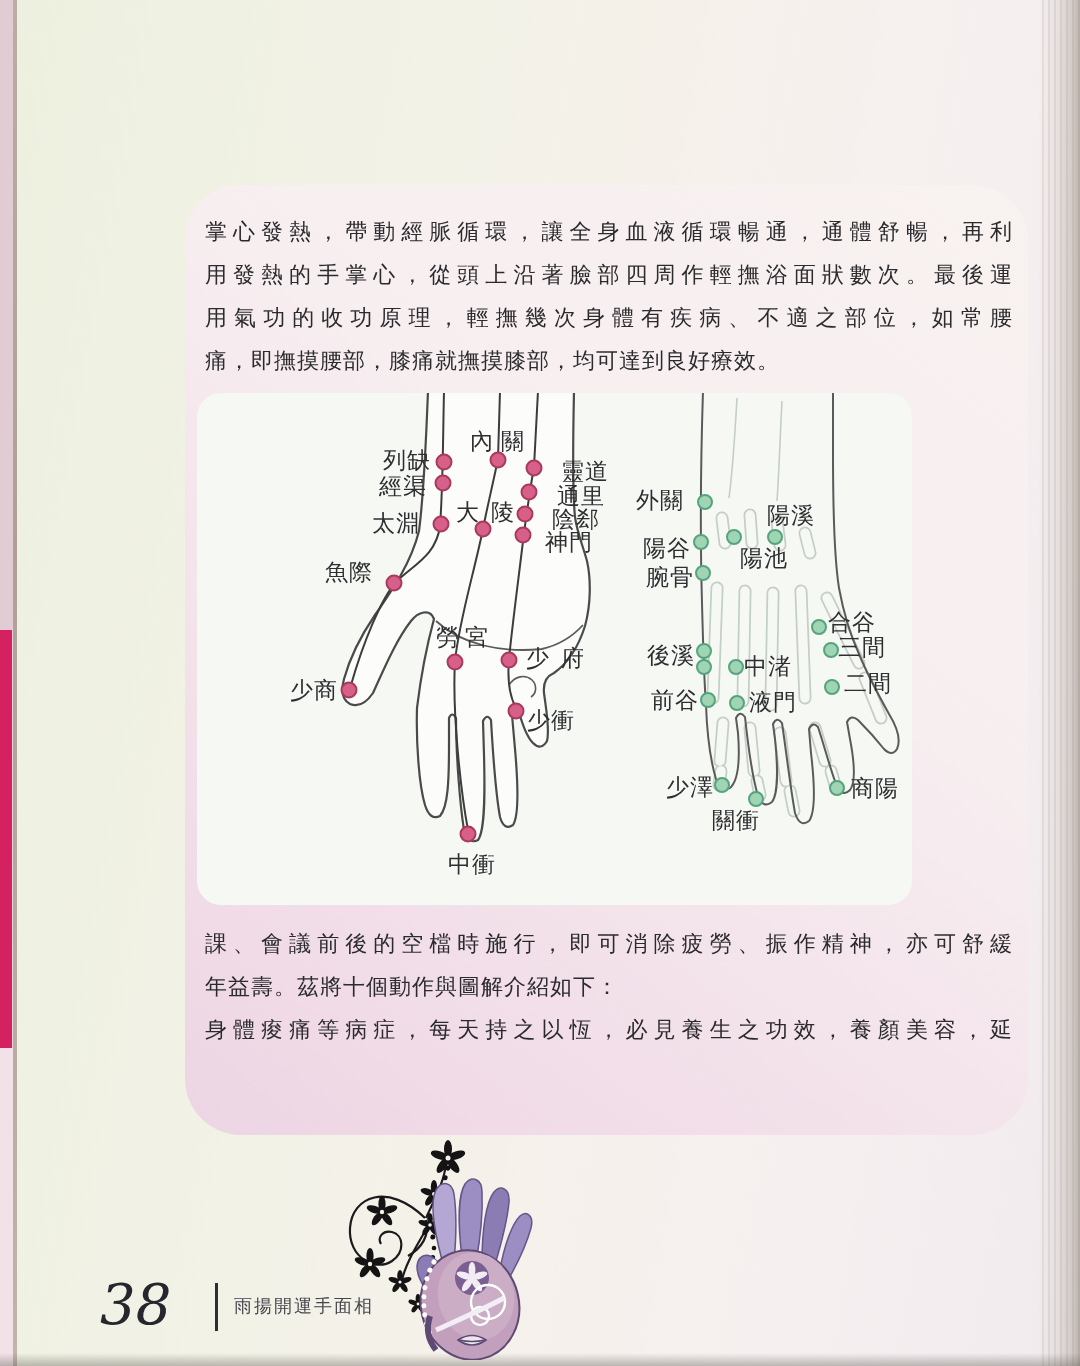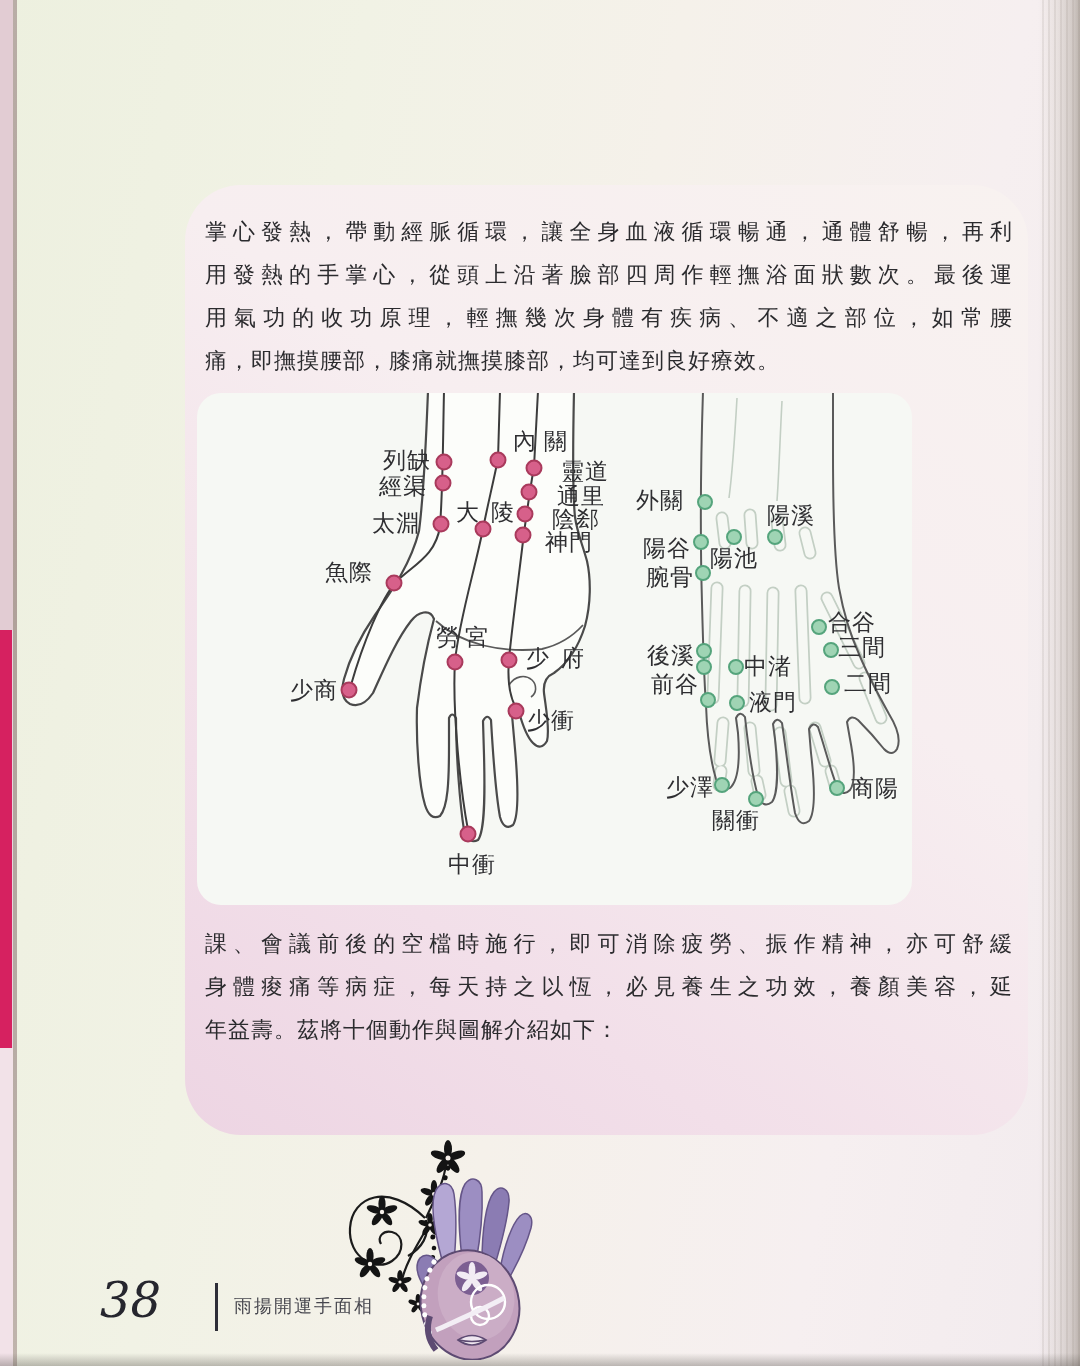--- a/index.html
+++ b/index.html
@@ -28,26 +28,26 @@
   .para .ln.last{text-align-last:left;}
   .para .ln.indent{text-indent:2em;}
   .para-top{top:210px;}
   .para-bottom{top:922px;}
   
   .diagram{position:absolute;left:197px;top:393px;width:715px;height:512px;border-radius:24px;
     background:#f6f8f4;}
   .diagram svg{position:absolute;left:0;top:0;}
   .lab{position:absolute;transform:translate(-50%,-50%);font-size:23px;color:#2e2e31;
     white-space:nowrap;letter-spacing:1px;font-weight:500;}
-  .lab.sp8{letter-spacing:8px;margin-left:43px;}
+  .lab.sp8{letter-spacing:8px;}
   .lab.sp12{letter-spacing:12px;}
   .lab.sp6{letter-spacing:6px;text-align:center;}
   
   .page-number{position:absolute;left:100px;top:1272px;font-family:"DejaVu Serif",serif;
-    font-style:italic;font-size:48px;color:#26262e;}
+    font-style:italic;font-size:56px;color:#26262e;}
   .footer-bar{position:absolute;left:215px;top:1283px;width:3px;height:48px;background:#2e2e38;}
   .book-title{position:absolute;left:234px;top:1294px;font-size:18px;color:#46464e;letter-spacing:2px;}
   .deco-hand{position:absolute;left:330px;top:1140px;}
 </style>
 </head>
 <body>
 
 <div class="page">
 
   <div class="left-margin">
@@ -191,38 +191,38 @@
     <span class="lab" style="left:152px;top:179px">魚際</span>
     <span class="lab sp6" style="left:268px;top:244px">勞宮</span>
     <span class="lab sp12" style="left:364px;top:265px">少府</span>
     <span class="lab" style="left:117px;top:297px">少商</span>
     <span class="lab" style="left:354px;top:327px">少衝</span>
     <span class="lab" style="left:275px;top:471px">中衝</span>
 
     <span class="lab" style="left:463px;top:107px">外關</span>
     <span class="lab" style="left:594px;top:122px">陽溪</span>
     <span class="lab" style="left:470px;top:155px">陽谷</span>
-    <span class="lab" style="left:537px;top:165px">陽池</span>
+    <span class="lab" style="left:567px;top:165px">陽池</span>
     <span class="lab" style="left:473px;top:184px">腕骨</span>
     <span class="lab" style="left:655px;top:229px">合谷</span>
     <span class="lab" style="left:665px;top:254px">三間</span>
     <span class="lab" style="left:671px;top:290px">二間</span>
     <span class="lab" style="left:474px;top:262px">後溪</span>
     <span class="lab" style="left:571px;top:273px">中渚</span>
-    <span class="lab" style="left:478px;top:291px">前谷</span>
+    <span class="lab" style="left:478px;top:307px">前谷</span>
     <span class="lab" style="left:576px;top:309px">液門</span>
     <span class="lab" style="left:493px;top:394px">少澤</span>
     <span class="lab" style="left:539px;top:427px">關衝</span>
     <span class="lab" style="left:678px;top:395px">商陽</span>
   </div>
 
   <div class="para para-bottom">
     <div class="ln">課、會議前後的空檔時施行，即可消除疲勞、振作精神，亦可舒緩</div>
+    <div class="ln last">年益壽。茲將十個動作與圖解介紹如下：</div>
     <div class="ln">身體痠痛等病症，每天持之以恆，必見養生之功效，養顏美容，延</div>
-    <div class="ln last">年益壽。茲將十個動作與圖解介紹如下：</div>
   </div>
 
   <svg class="deco-hand" width="210" height="220" viewBox="0 0 210 220">
 
     <g fill="none" stroke="#1b1b1b" stroke-width="2.2">
       <path d="M 95,78 C 58,42 22,56 20,88 C 18,118 46,132 62,121 C 75,112 74,95 62,92 C 53,90 47,97 51,104"></path>
       <path d="M 96,78 C 105,58 114,42 116,24"></path>
       <path d="M 96,80 C 100,95 92,108 78,116"></path>
       <path d="M 98,86 C 88,104 76,122 72,140"></path>
     </g>

